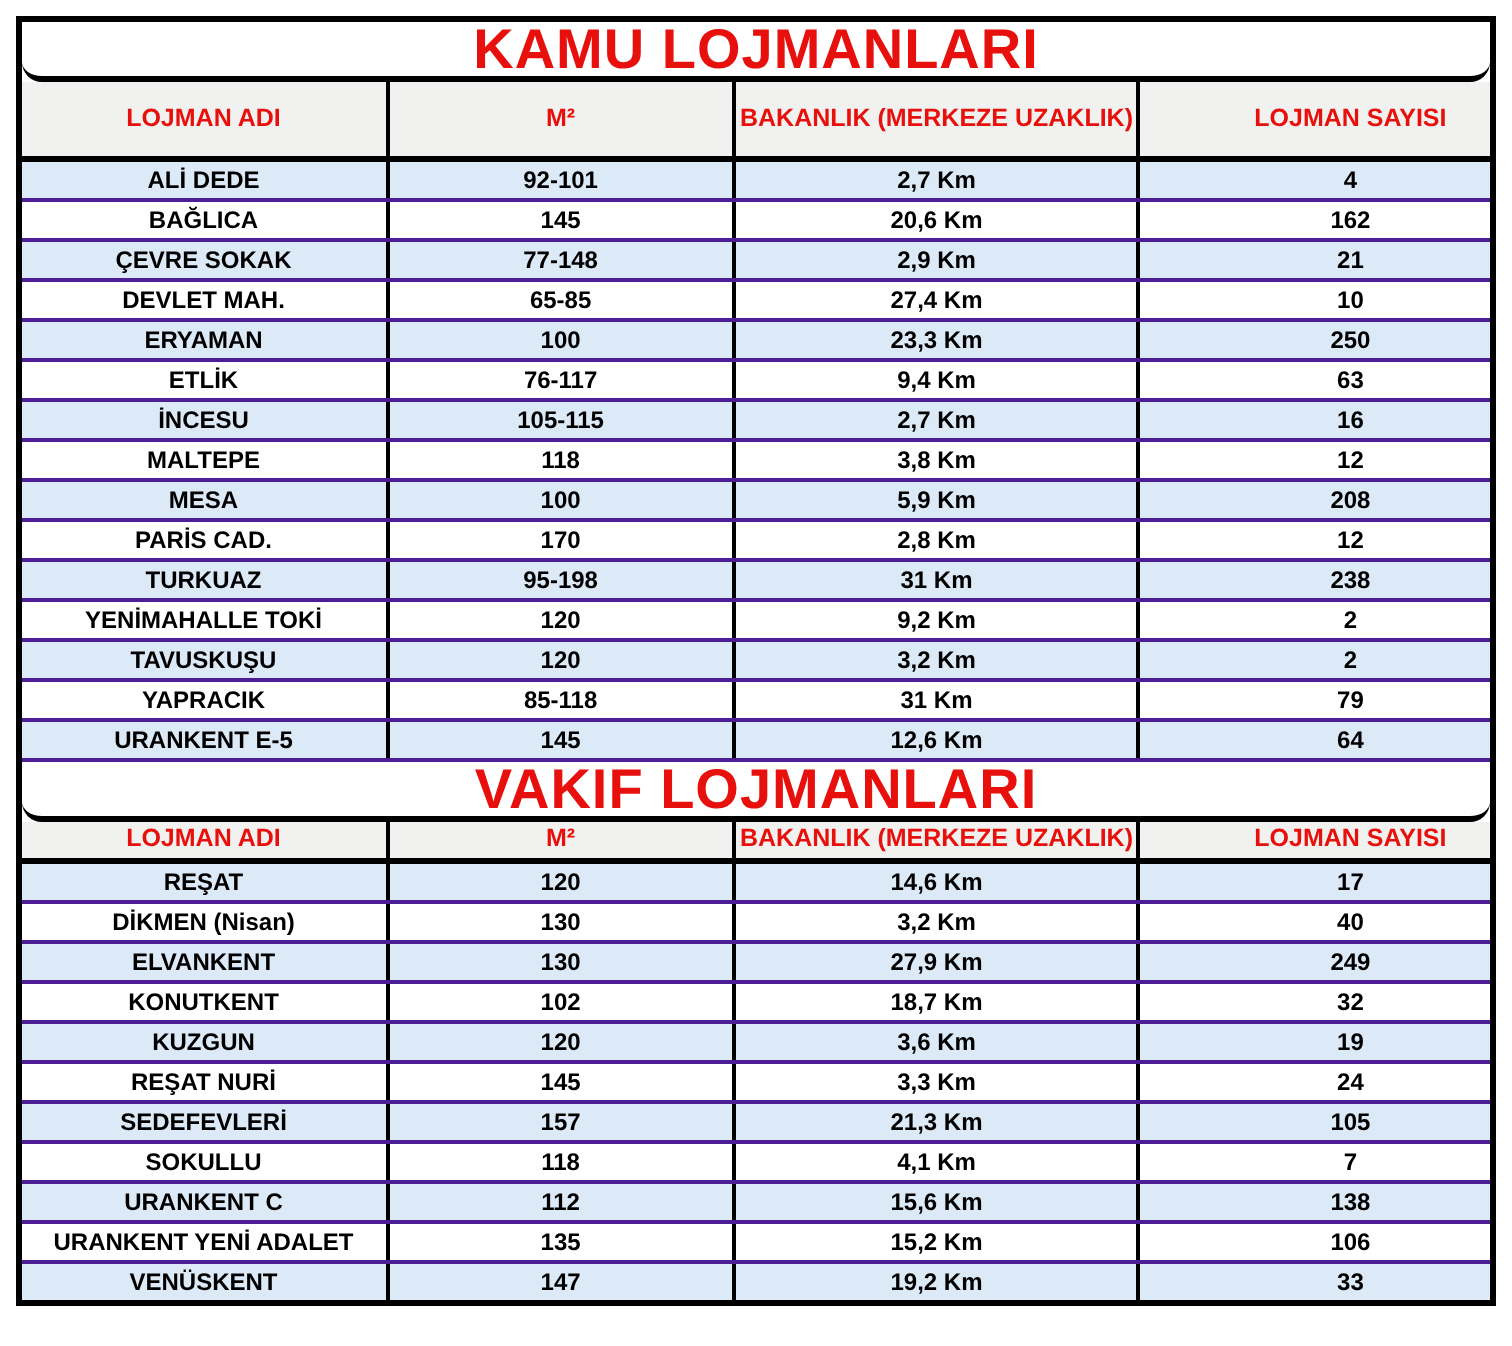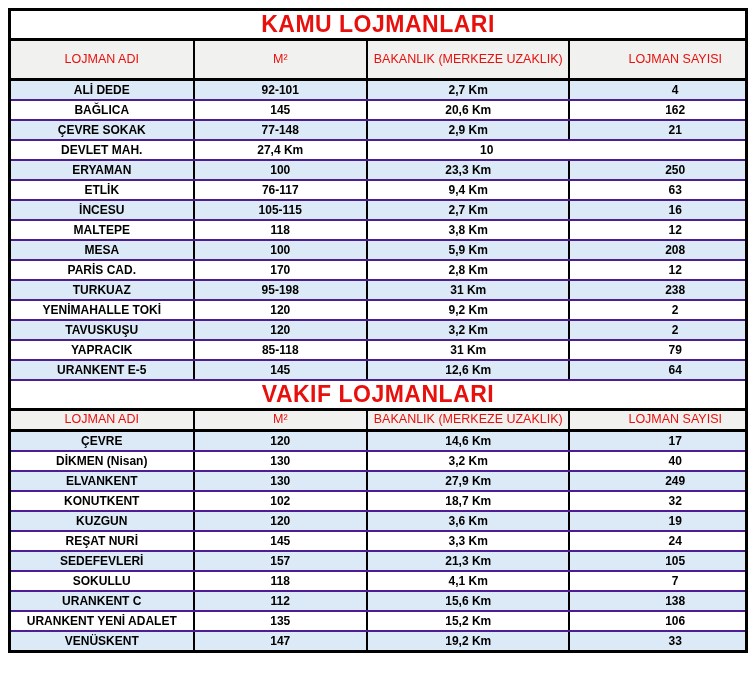--- a/index.html
+++ b/index.html
@@ -16,42 +16,43 @@
     border: 3px solid #000000;
     background: #ffffff;
   }
   .section-title {
     height: 30px;
     border-bottom: 3px solid #000000;
     display: flex; align-items: center; justify-content: center;
     background: #ffffff;
     color: #e8100c;
     font-weight: bold;
-    font-size: 23px;
+    font-size: 28px;
     letter-spacing: 0.5px;
+    border-radius: 10px;
   }
   .grid-row {
     display: grid;
     grid-template-columns: 185fr 175fr 204fr 176fr;
     border-bottom: 2px solid #4c1d95;
   }
   .grid-row > div {
     display: flex; align-items: center; justify-content: center;
     border-right: 2px solid #000000;
     text-align: center;
     line-height: 1.05;
   }
   .grid-row > div:last-child { border-right: none; padding-left: 35px; }
   .header-row {
     background: #f1f1ef;
     border-bottom: 3px solid #000000;
   }
   .header-row > div {
     color: #e8100c;
-    font-weight: normal;
+    font-weight: bold;
     font-size: 12.5px;
   }
   .header-tall > div { height: 37px; }
   .header-short > div { height: 18px; }
   .data-row > div {
     height: 18px;
     color: #000000;
     font-weight: bold;
     font-size: 12px;
     background: #ffffff;
@@ -86,20 +87,21 @@
           <div>162</div>
         </div>
         <div class="grid-row data-row stripe">
           <div>ÇEVRE SOKAK</div>
           <div>77-148</div>
           <div>2,9 Km</div>
           <div>21</div>
         </div>
         <div class="grid-row data-row">
           <div>DEVLET MAH.</div>
+          <div>65-85</div>
           <div>27,4 Km</div>
           <div>10</div>
         </div>
         <div class="grid-row data-row stripe">
           <div>ERYAMAN</div>
           <div>100</div>
           <div>23,3 Km</div>
           <div>250</div>
         </div>
         <div class="grid-row data-row">
@@ -168,21 +170,21 @@
   <div class="section">
     <div class="section-title">VAKIF LOJMANLARI</div>
     <div class="grid-row header-row header-short">
       <div>LOJMAN ADI</div>
       <div>M²</div>
       <div>BAKANLIK (MERKEZE UZAKLIK)</div>
       <div>LOJMAN SAYISI</div>
     </div>
     <div class="rows">
         <div class="grid-row data-row stripe">
-          <div>ÇEVRE</div>
+          <div>REŞAT</div>
           <div>120</div>
           <div>14,6 Km</div>
           <div>17</div>
         </div>
         <div class="grid-row data-row">
           <div>DİKMEN (Nisan)</div>
           <div>130</div>
           <div>3,2 Km</div>
           <div>40</div>
         </div>

